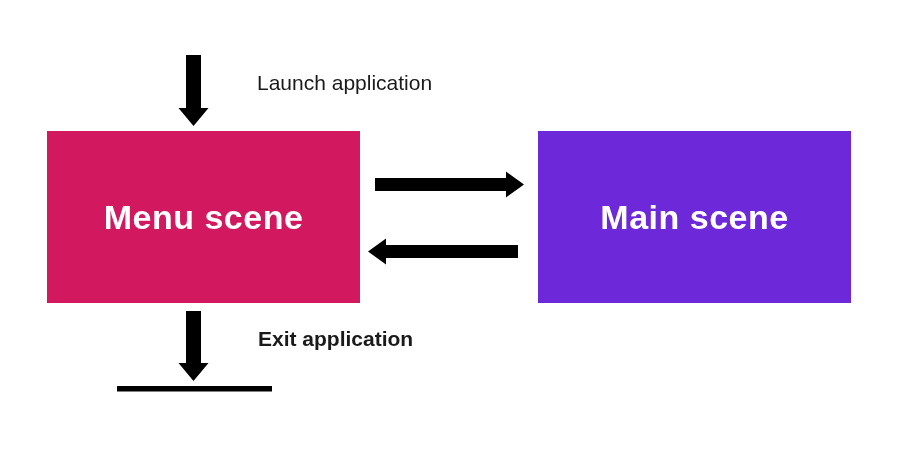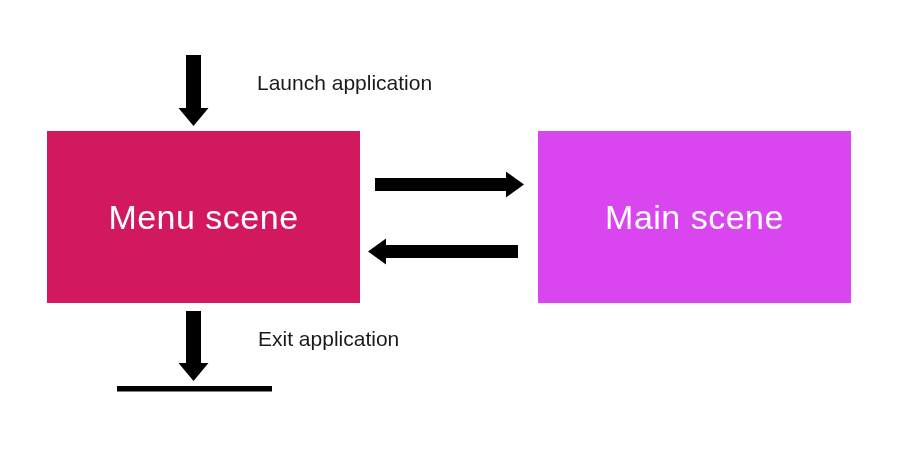--- a/index.html
+++ b/index.html
@@ -26,52 +26,52 @@
     width: 313px;
     height: 172px;
     display: flex;
     align-items: center;
     justify-content: center;
   }
   .node-menu { left: 47px;  top: 131px; }
   .node-main { left: 538px; top: 131px; }
   .node-label {
     font-size: 34px;
-    font-weight: 400;
+    font-weight: 700;
     letter-spacing: 0.5px;
     white-space: nowrap;
   }
   .edge-label {
     position: absolute;
     font-size: 21px;
     font-weight: 400;
     white-space: nowrap;
     margin-left: 40px;
   }
   .label-launch { left: 217px; top: 71px;  }
-  .label-exit   { left: 218px; top: 327px; }
+  .label-exit   { left: 218px; top: 327px; font-weight: bold; }
 </style>
 </head>
 <body>
 
 <div class="canvas" style="background-color: rgb(255, 255, 255);">
 
   <svg class="edges-svg" viewBox="0 0 902 449" xmlns="http://www.w3.org/2000/svg">
     <path d="M186 55 H201 V108 H208.5 L193.5 126 L178.5 108 H186 Z" style="fill: rgb(0, 0, 0);"></path>
     <path d="M375 178 H506 V171.5 L524 184.5 L506 197.5 V191 H375 Z" style="fill: rgb(0, 0, 0);"></path>
     <path d="M518 245 H386 V238.5 L368 251.5 L386 264.5 V258 H518 Z" style="fill: rgb(0, 0, 0);"></path>
     <path d="M186 311 H201 V363 H208.5 L193.5 381 L178.5 363 H186 Z" style="fill: rgb(0, 0, 0);"></path>
     <rect x="117" y="386" width="155" height="5.5" style="fill: rgb(0, 0, 0);"></rect>
   </svg>
 
   <div class="node node-menu" style="background-color: rgb(210, 24, 95);">
     <span class="node-label" style="color: rgb(255, 255, 255);">Menu scene</span>
   </div>
 
-  <div class="node node-main" style="background-color: #d946ef;">
+  <div class="node node-main" style="background-color: #6d28d9;">
     <span class="node-label" style="color: rgb(255, 255, 255);">Main scene</span>
   </div>
 
   <div class="edge-label label-launch" style="color: rgb(26, 26, 26);">Launch application</div>
 
   <div class="edge-label label-exit" style="color: rgb(26, 26, 26);">Exit application</div>
 
 </div>
 
 </body></html>

